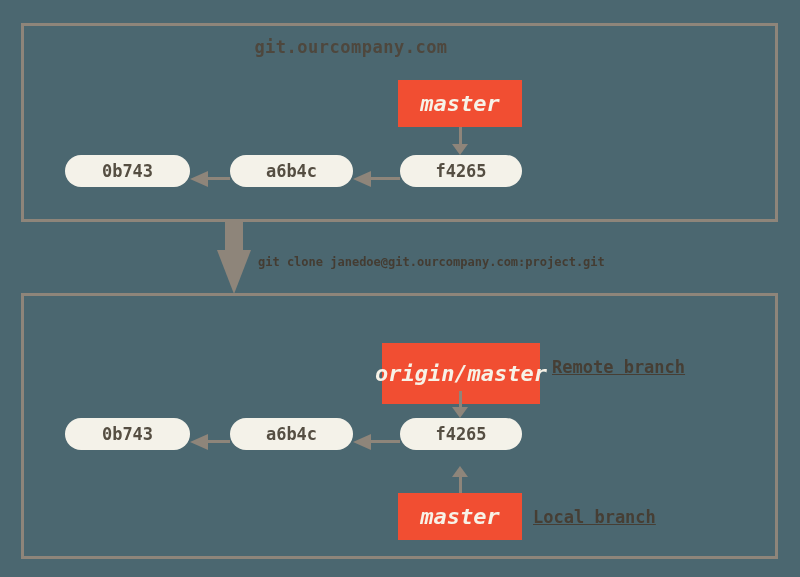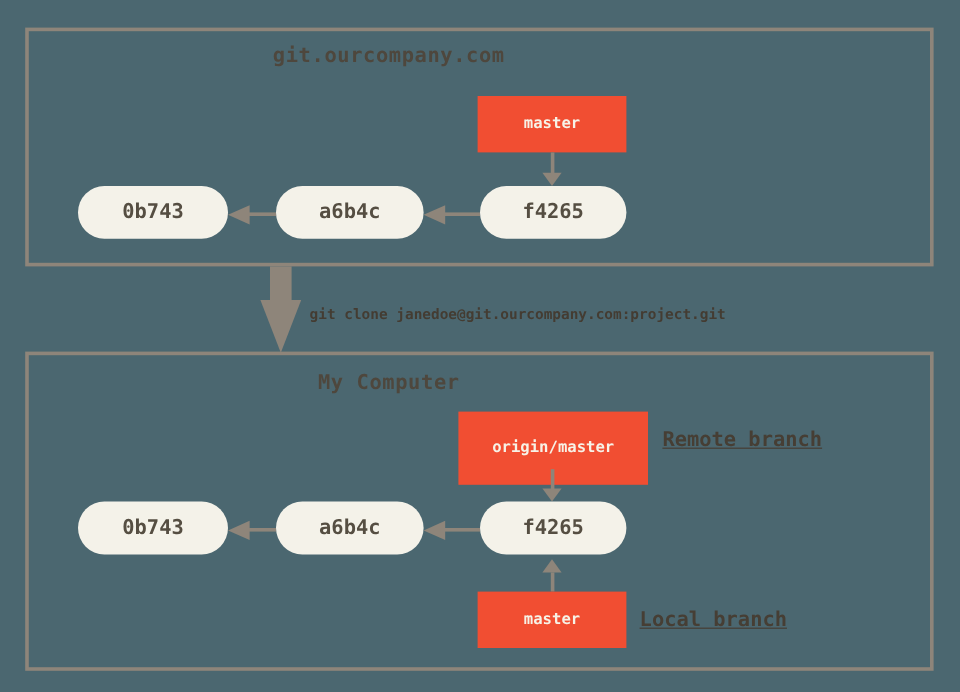--- a/index.html
+++ b/index.html
@@ -19,42 +19,44 @@
   }
   .box-title {
     position: absolute;
     width: 648px;
     left: 0;
     text-align: center;
     font-size: 17px;
     font-weight: bold;
     color: #4e473d;
     letter-spacing: 0.5px;
+    padding-left: 27px;
   }
   .commit-pill {
     position: absolute;
-    height: 44px;
+    height: 32px;
     background: #f4f2e9;
     border-radius: 24px;
     display: flex;
     align-items: center;
     justify-content: center;
     font-size: 17px;
     font-weight: bold;
     color: #554e42;
   }
   .branch-badge {
     position: absolute;
     background: #f14e32;
     display: flex;
     align-items: center;
     justify-content: center;
-    font-size: 13px;
+    font-size: 22px;
     font-weight: bold;
     color: #f7f2e7;
+    font-style: italic;
   }
   .annotation {
     position: absolute;
     font-size: 17px;
     font-weight: bold;
     color: #463e34;
     line-height: 20px;
     white-space: nowrap;
     text-decoration: underline;
   }
@@ -118,21 +120,20 @@
   <div class="hline" style="left:369px; top:177px; width:31px;"></div>
   <div class="head-left" style="left:353px; top:171px;"></div>
 
   <div class="big-arrow-shaft" style="left:225px; top:222px; width:18px; height:29px;"></div>
   <div class="big-arrow-head" style="left:217px; top:250px;"></div>
 
   <div class="clone-command" style="left:258px; top:252px;">git clone janedoe@git.ourcompany.com:project.git</div>
 
   <div class="repo-box" style="left:21px; top:293px; width:757px; height:266px;"></div>
 
-  <div class="box-title" style="top:309px;">My Computer</div>
 
   <div class="branch-badge" style="left:382px; top:343px; width:158px; height:61px;">origin/master</div>
   <div class="annotation" style="left:552px; top:357px;">Remote branch</div>
 
   <div class="vline" style="left:459px; top:391px; height:17px;"></div>
   <div class="head-down" style="left:452px; top:407px;"></div>
 
   <div class="commit-pill" style="left:65px; top:418px; width:125px;">0b743</div>
   <div class="commit-pill" style="left:230px; top:418px; width:123px;">a6b4c</div>
   <div class="commit-pill" style="left:400px; top:418px; width:122px;">f4265</div>

